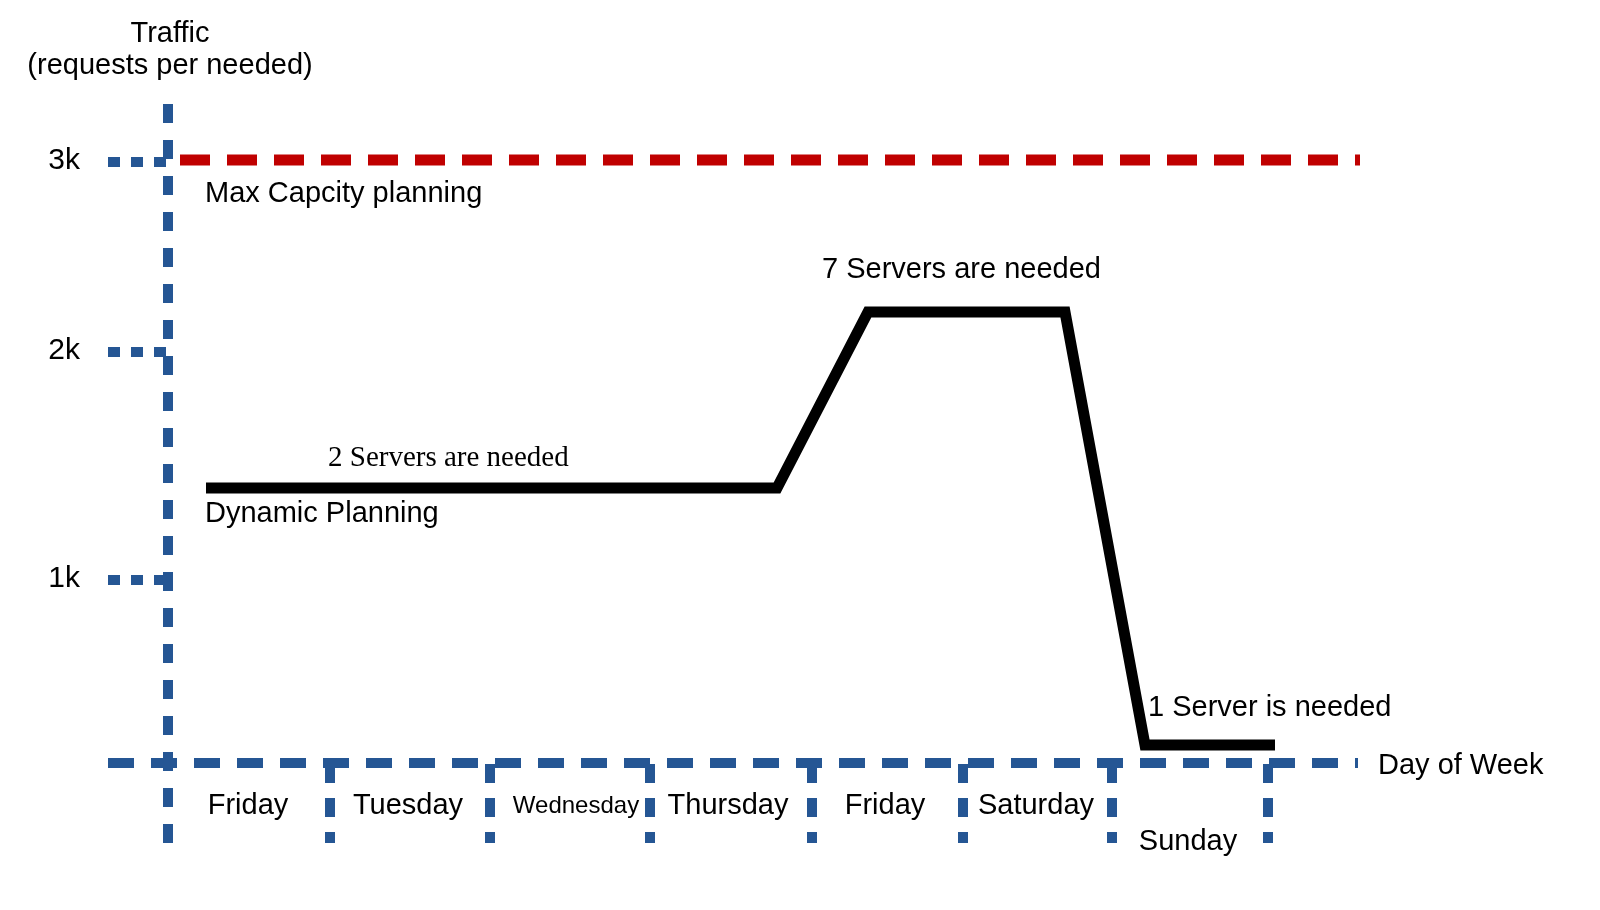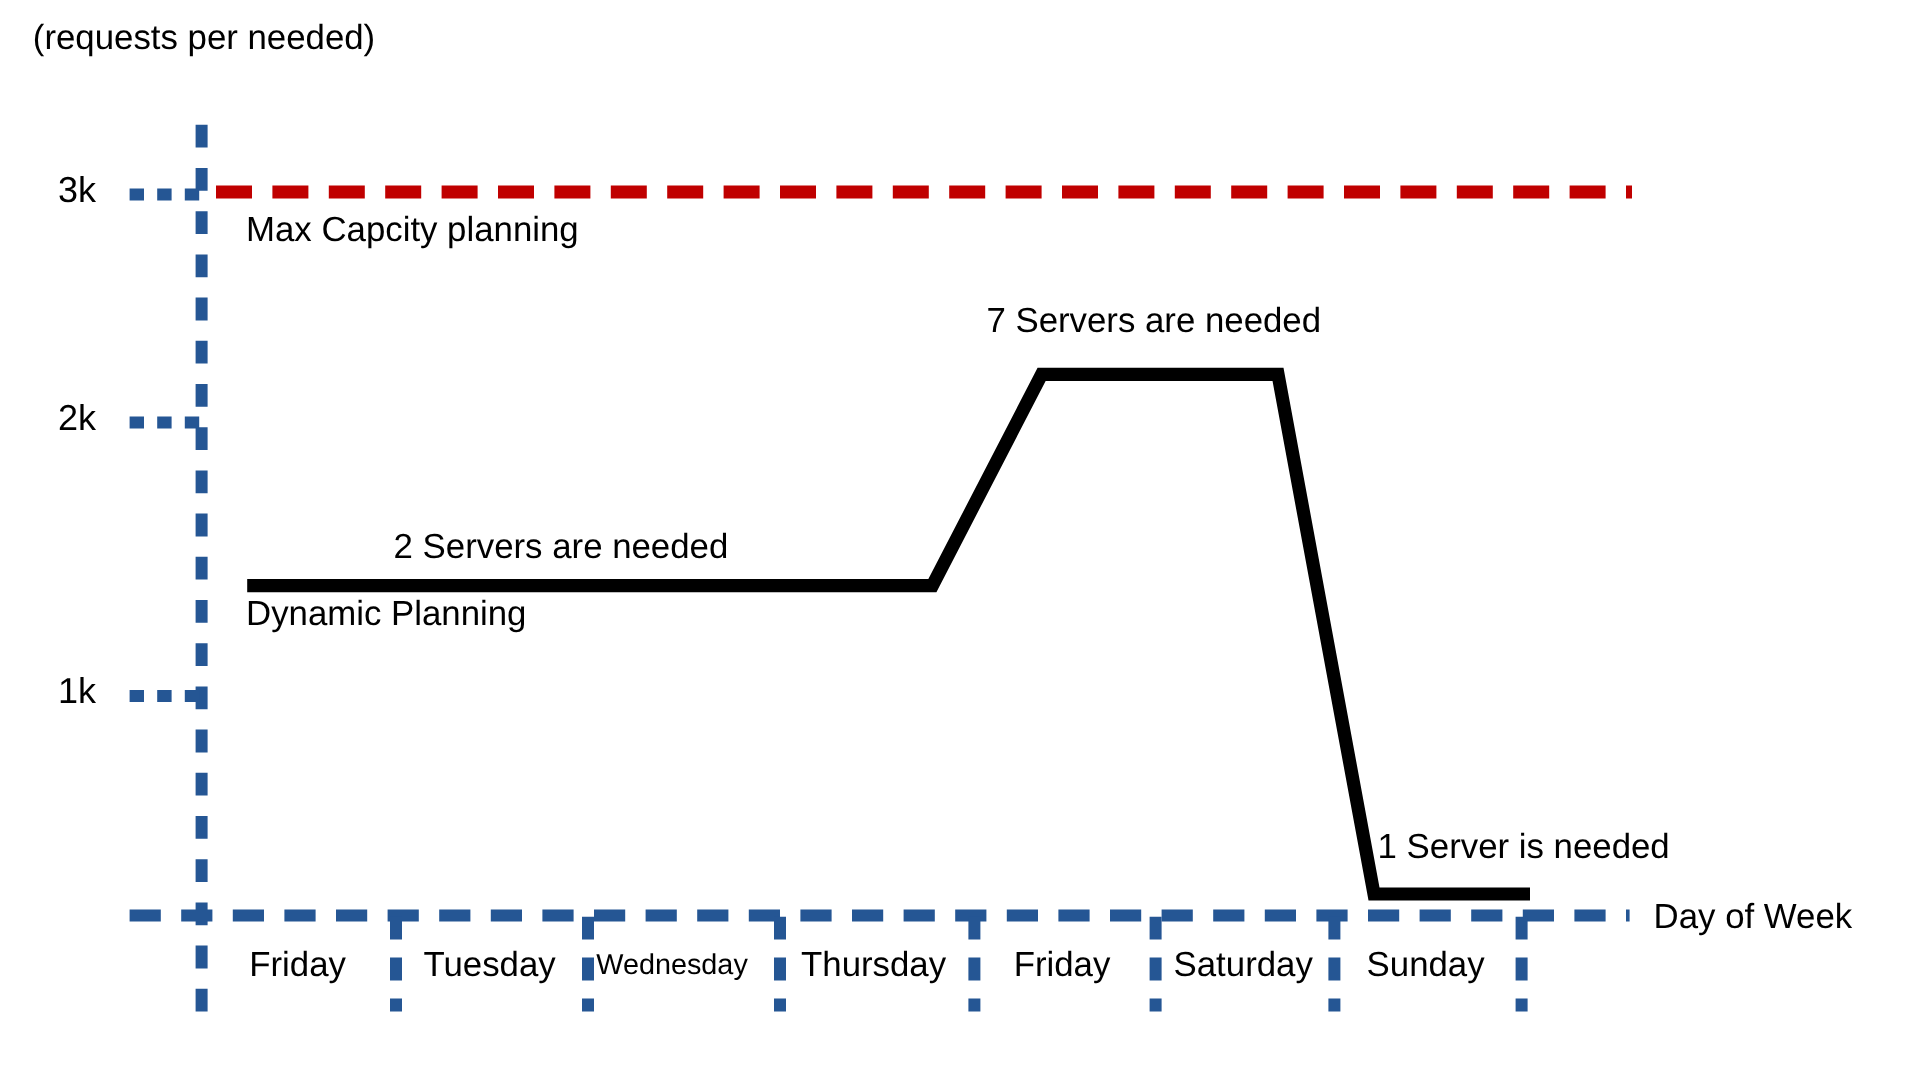--- a/index.html
+++ b/index.html
@@ -65,21 +65,21 @@
   .day-label {
     font-size: 29px;
     text-align: center;
     top: 788px;
   }
   .day-label.small { font-size: 24px; top: 792px; }
 
   
   .annotation { font-size: 29px; }
   #ann-max-capacity { left: 205px; top: 176px; }
-  #ann-two-servers  { left: 328px; top: 440px; }
+  #ann-two-servers  { left: 328px; top: 440px; font-family: Liberation Serif, serif; }
   #ann-dynamic-planning { left: 205px; top: 496px; }
   #ann-three-servers { left: 822px; top: 252px; }
   #ann-one-server { left: 1148px; top: 690px; }
 </style>
 </head>
 <body>
 
 <div id="stage">
 
   <svg id="chart-svg" viewBox="0 0 1600 910">
@@ -101,36 +101,37 @@
       <line x1="1112" y1="764" x2="1112" y2="843" stroke="#255694" stroke-width="10" stroke-dasharray="19 15"></line>
       <line x1="1268" y1="764" x2="1268" y2="843" stroke="#255694" stroke-width="10" stroke-dasharray="19 15"></line>
     </g>
 
     <line x1="180" y1="160" x2="1360" y2="160" stroke="#C00000" stroke-width="11" stroke-dasharray="30 17" stroke-linecap="butt"></line>
 
     <polyline points="206,488 777,488 868,312 1065,312 1145,745 1275,745" fill="none" stroke="#000000" stroke-width="11" stroke-linejoin="miter" stroke-linecap="butt"></polyline>
   </svg>
 
   <div class="lbl" id="y-axis-title">
+    <span class="t1">Traffic</span>
     <span class="t2">(requests per needed)</span>
   </div>
 
   <div class="lbl ytick-label" id="ytick-3k">3k</div>
   <div class="lbl ytick-label" id="ytick-2k">2k</div>
   <div class="lbl ytick-label" id="ytick-1k">1k</div>
 
   <div class="lbl" id="x-axis-title">Day of Week</div>
 
   <div class="lbl day-label" style="left:148px; width:200px;">Friday</div>
   <div class="lbl day-label" style="left:308px; width:200px;">Tuesday</div>
-  <div class="lbl day-label small" style="left:460px; width:200px;">Wednesday</div>
+  <div class="lbl day-label small" style="left:476px; width:200px;">Wednesday</div>
   <div class="lbl day-label" style="left:628px; width:200px;">Thursday</div>
   <div class="lbl day-label" style="left:785px; width:200px;">Friday</div>
   <div class="lbl day-label" style="left:936px; width:200px;">Saturday</div>
-  <div class="lbl day-label" style="left:1088px; width:200px;">Sunday</div>
+  <div class="lbl day-label" style="left:1088px; width:200px;margin-top:36px;">Sunday</div>
 
   <div class="lbl annotation" id="ann-max-capacity">Max Capcity planning</div>
   <div class="lbl annotation" id="ann-two-servers">2 Servers are needed</div>
   <div class="lbl annotation" id="ann-dynamic-planning">Dynamic Planning</div>
   <div class="lbl annotation" id="ann-three-servers">7 Servers are needed</div>
   <div class="lbl annotation" id="ann-one-server">1 Server is needed</div>
 
 </div>
 
 </body></html>

